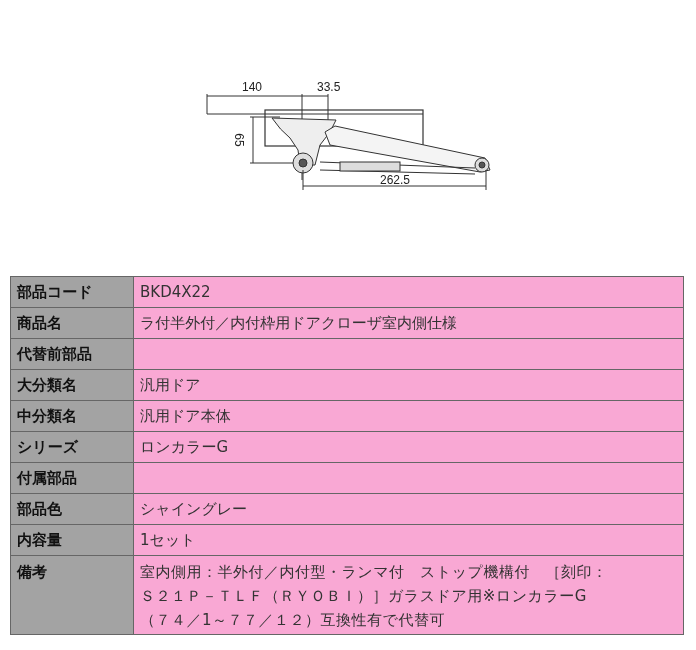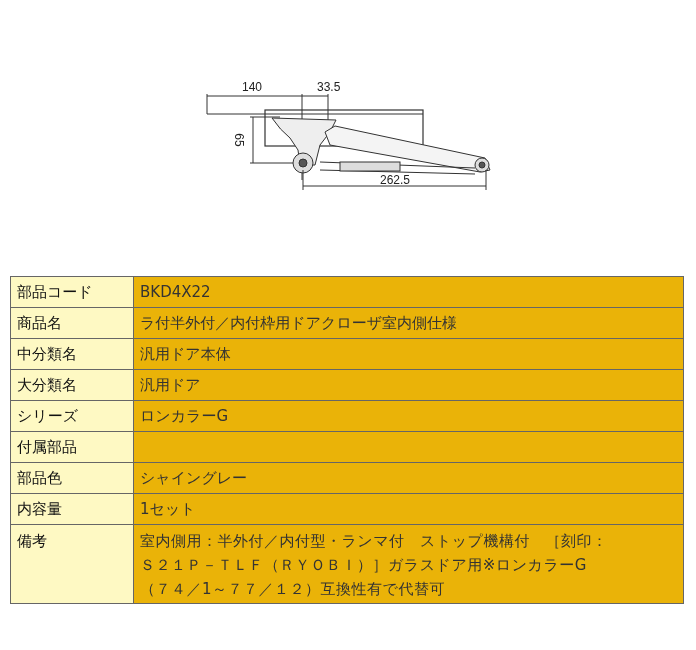--- a/index.html
+++ b/index.html
@@ -3,22 +3,22 @@
 <meta charset="utf-8">
 <style>
   html, body { margin: 0; padding: 0; background: #ffffff; }
   body { width: 696px; height: 650px; position: relative; overflow: hidden;
          font-family: "DejaVu Sans", "Liberation Sans", sans-serif; color: #222; }
   .diagram { position: absolute; left: 190px; top: 70px; width: 320px; height: 130px; }
   .dim { position: absolute; font-size: 12px; color: #222; font-family: "Liberation Sans", sans-serif; }
   .spec-table { position: absolute; left: 10px; top: 276px; width: 674px; border-collapse: collapse;
                 border: 1.5px solid #555; }
   .spec-table td { border: 1px solid #666; font-size: 15px; padding: 0 6px; height: 30px; vertical-align: middle; }
-  .spec-table td.label { width: 110px; background: #fef9c3; font-weight: normal; color: #111; }
-  .spec-table td.value { background: #eab308; color: #333; }
+  .spec-table td.label { width: 110px; background: #a3a3a3; font-weight: bold; color: #111; }
+  .spec-table td.value { background: #f9a8d4; color: #333; }
   .spec-table tr.remarks td { height: 74px; vertical-align: top; padding-top: 4px; line-height: 24px; margin-left: 23px; }
   .spec-table tr.remarks td.value { letter-spacing: 0.5px; }
 </style>
 </head>
 <body>
 
 <div class="diagram">
   <svg width="320" height="130" viewBox="0 0 320 130">
     <g stroke="#333" fill="none" stroke-width="1">
 
@@ -64,26 +64,30 @@
   <tbody>
     <tr>
       <td class="label">部品コード</td>
       <td class="value">BKD4X22</td>
     </tr>
     <tr>
       <td class="label">商品名</td>
       <td class="value">ラ付半外付／内付枠用ドアクローザ室内側仕様</td>
     </tr>
     <tr>
-      <td class="label">中分類名</td>
-      <td class="value">汎用ドア本体</td>
+      <td class="label">代替前部品</td>
+      <td class="value"></td>
     </tr>
     <tr>
       <td class="label">大分類名</td>
       <td class="value">汎用ドア</td>
+    </tr>
+    <tr>
+      <td class="label">中分類名</td>
+      <td class="value">汎用ドア本体</td>
     </tr>
     <tr>
       <td class="label">シリーズ</td>
       <td class="value">ロンカラーG</td>
     </tr>
     <tr>
       <td class="label">付属部品</td>
       <td class="value"></td>
     </tr>
     <tr>

